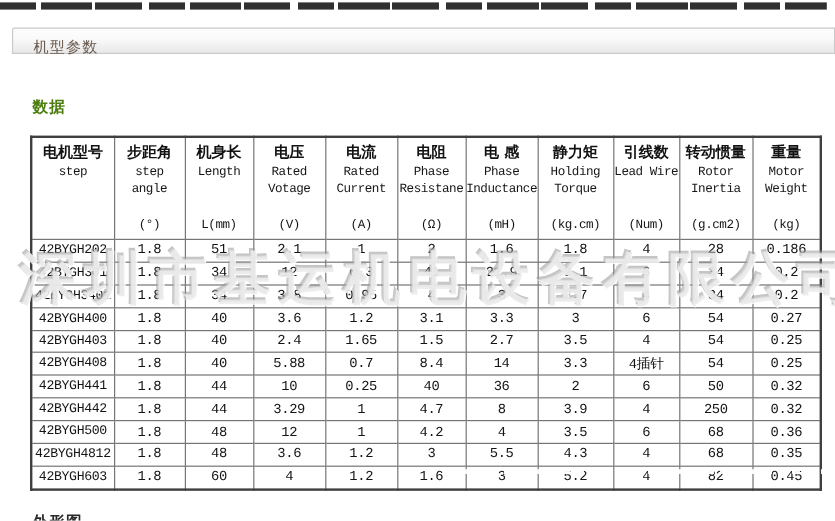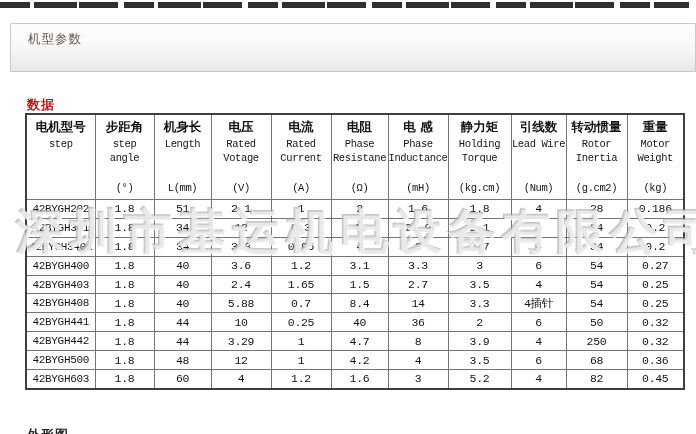--- a/index.html
+++ b/index.html
@@ -9,31 +9,31 @@
   }
   
   .top-strip{
     position:absolute;left:0;top:2px;width:689px;height:6px;
     background:repeating-linear-gradient(90deg,
       #303030 0 30px, rgba(0,0,0,0) 30px 34px,
       #303030 34px 77px, rgba(0,0,0,0) 77px 79px,
       #303030 79px 118px, rgba(0,0,0,0) 118px 124px);
   }
   .section-bar{
-    position:absolute;left:10px;top:23px;width:686px;height:49px;
+    position:absolute;left:10px;top:23px;width:686px;height:22px;
     box-sizing:border-box;border:1px solid #c9c9c9;
     background:linear-gradient(#fdfdfd,#fafafa 40%,#e8e8e8);
     border-radius:2px 0 0 0;
   }
   .section-bar .bar-label{
     display:inline-block;margin:7px 0 0 17px;font-size:12.5px;color:#695a4e;
     letter-spacing:1px;
   }
   .data-heading{
-    position:absolute;left:27px;top:96px;font-size:13px;font-weight:bold;color:#b91c1c;
+    position:absolute;left:27px;top:80px;font-size:13px;font-weight:bold;color:#4d7c0f;
     letter-spacing:1px;
   }
   table.spec{
     position:absolute;left:25px;top:113px;width:658px;
     border-collapse:collapse;table-layout:fixed;
     border:2px solid #3f3f3f;background:#fff;
   }
   table.spec th,table.spec td{
     border:1px solid #757575;padding:0;margin:0;overflow:hidden;
     text-align:center;vertical-align:middle;
@@ -276,20 +276,33 @@
           <td>12</td>
           <td>1</td>
           <td>4.2</td>
           <td>4</td>
           <td>3.5</td>
           <td>6</td>
           <td>68</td>
           <td>0.36</td>
         </tr>
         <tr>
+          <td class="model-cell">42BYGH4812</td>
+          <td>1.8</td>
+          <td>48</td>
+          <td>3.6</td>
+          <td>1.2</td>
+          <td>3</td>
+          <td>5.5</td>
+          <td>4.3</td>
+          <td>4</td>
+          <td>68</td>
+          <td>0.35</td>
+        </tr>
+        <tr>
           <td class="model-cell">42BYGH603</td>
           <td>1.8</td>
           <td>60</td>
           <td>4</td>
           <td>1.2</td>
           <td>1.6</td>
           <td>3</td>
           <td>5.2</td>
           <td>4</td>
           <td>82</td>

